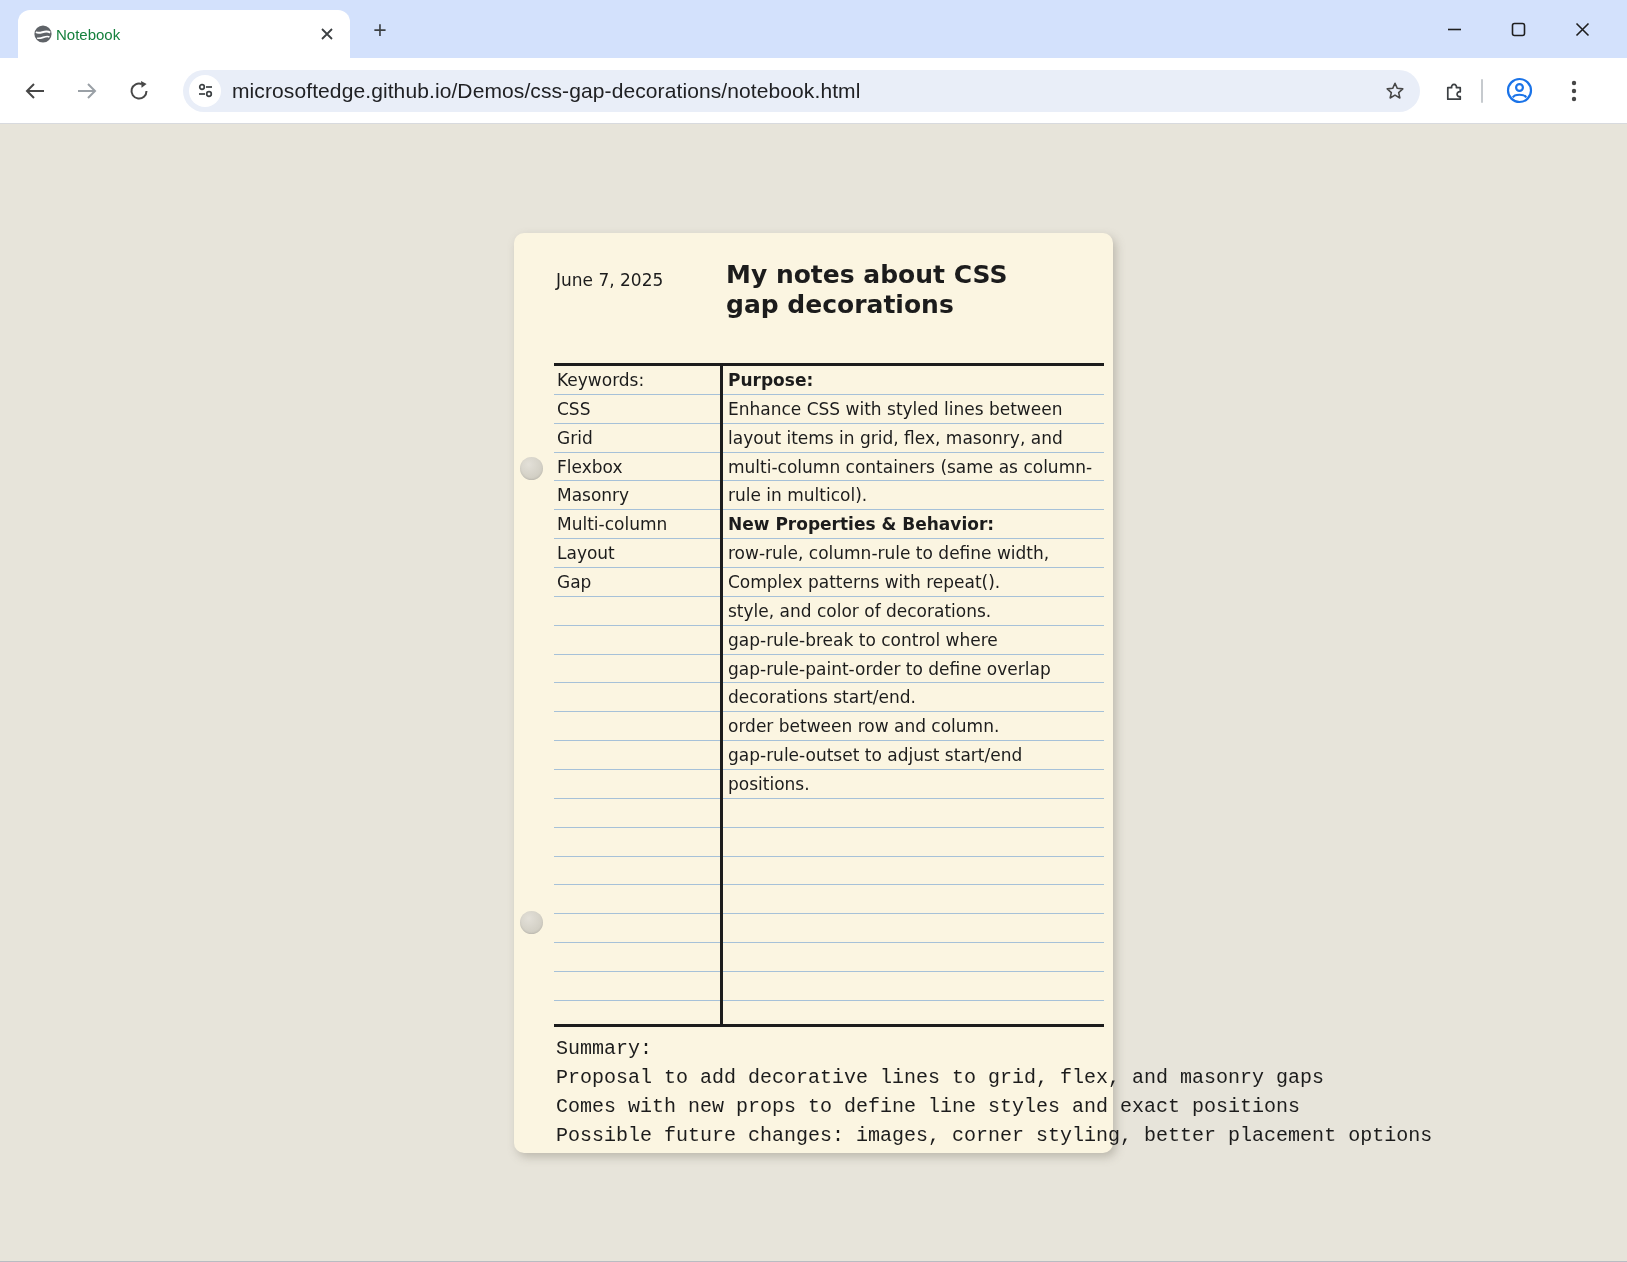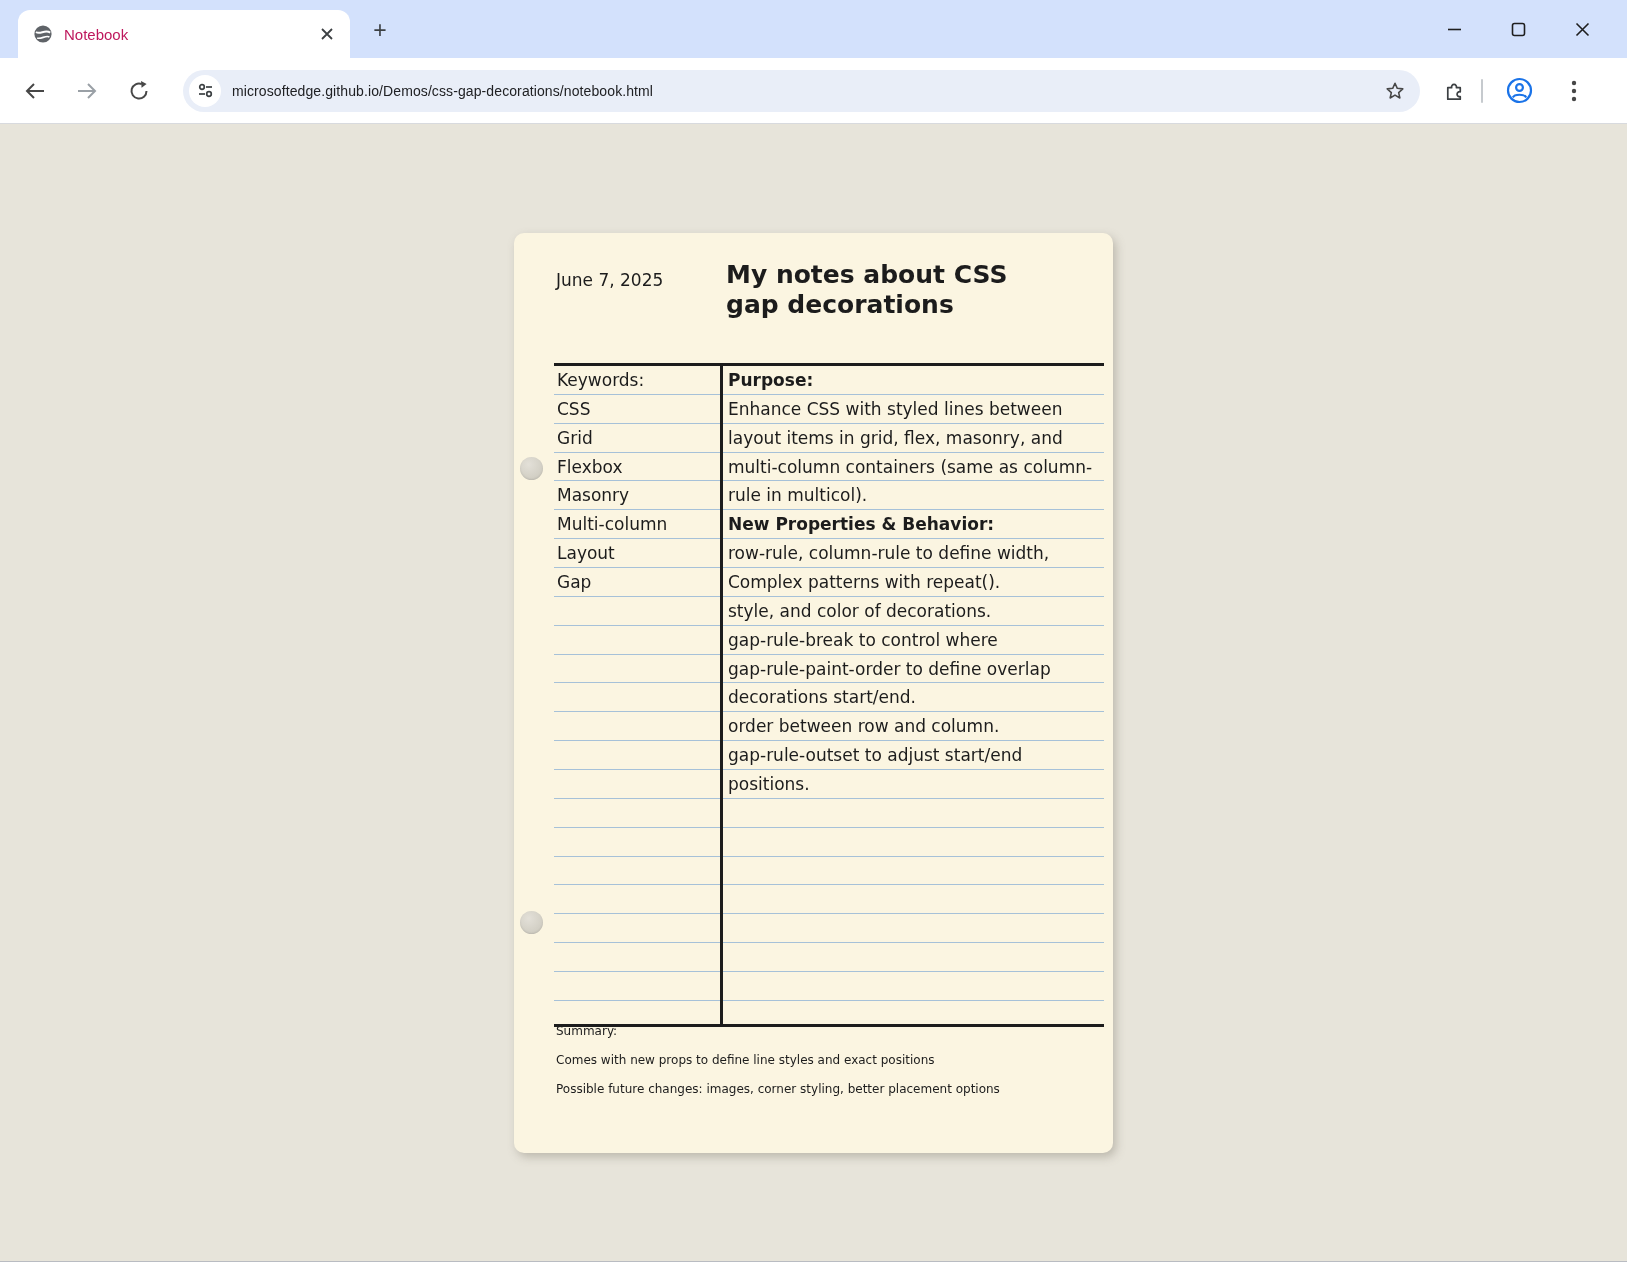--- a/index.html
+++ b/index.html
@@ -9,34 +9,34 @@
   }
   *{margin:0;padding:0;box-sizing:border-box;}
   html,body{width:1627px;height:1262px;overflow:hidden;}
   body{font-family:"Liberation Sans",sans-serif;background:var(--page);}
   .window{width:1627px;height:1262px;position:relative;box-shadow:inset 0 0 0 1px #b9bcc2;}
 
   
   .tabstrip{height:58px;background:var(--frame);position:relative;}
   .tab{position:absolute;left:18px;top:10px;width:332px;height:48px;background:#fff;
        border-radius:12px 12px 0 0;display:flex;align-items:center;padding:0 12px 0 15px;}
-  .tab-title{flex:1;margin-left:11px;font-size:15px;color:#be185d;white-space:nowrap;overflow:hidden;}
+  .tab-title{flex:1;margin-left:3px;font-size:15px;color:#15803d;white-space:nowrap;overflow:hidden;}
   .icon-btn{display:flex;align-items:center;justify-content:center;background:none;border:none;cursor:pointer;border-radius:50%;}
   .tab-close{width:22px;height:22px;}
   .newtab{position:absolute;left:366px;top:16px;width:28px;height:28px;font-size:23px;color:#3c4043;line-height:26px;text-align:center;}
   .win-controls{position:absolute;right:0;top:0;height:58px;display:flex;align-items:center;padding-right:22px;}
   .win-btn{width:46px;height:40px;display:flex;align-items:center;justify-content:center;background:none;border:none;cursor:pointer;margin-left:18px;}
 
   
   .toolbar{height:66px;background:var(--toolbar);display:flex;align-items:center;padding-left:18px;border-bottom:1px solid #d8dade;}
   .nav-btn{width:34px;height:34px;margin-right:18px;}
   .omnibox{width:1237px;height:42px;margin-left:9px;border-radius:21px;background:var(--pill);
            display:flex;align-items:center;padding:0 8px 0 6px;cursor:text;}
   .tune-wrap{width:32px;height:32px;border-radius:50%;background:#fff;display:flex;align-items:center;justify-content:center;flex:none;}
-  .url-text{margin-left:11px;font-size:14px;color:#202124;flex:1;white-space:nowrap;overflow:hidden;letter-spacing:.1px;}
+  .url-text{margin-left:11px;font-size:21px;color:#202124;flex:1;white-space:nowrap;overflow:hidden;letter-spacing:.1px;}
   .star-btn{width:34px;height:34px;flex:none;}
   .tool-right{display:flex;align-items:center;}
   .ext-btn{width:34px;height:34px;margin-left:17px;}
   .vsep{width:2px;height:24px;background:#c6cace;margin-left:10px;border-radius:1px;}
   .avatar-btn{width:36px;height:36px;margin-left:18px;}
   .kebab-btn{width:34px;height:34px;margin-left:20px;}
 
   
   .content{position:relative;height:1137px;background:var(--page);}
   .card{position:absolute;left:514px;top:109px;width:599px;height:920px;background:var(--card);
@@ -53,21 +53,21 @@
         display:flex;align-items:center;font-size:17px;padding-left:3px;white-space:nowrap;overflow:visible;}
   .col-right .nrow{padding-left:5px;}
   .nrow:last-child{border-bottom:none;}
   .nrow.bold{font-weight:700;}
 
   .hole{position:absolute;left:6px;width:23px;height:23px;border-radius:50%;
         background:radial-gradient(circle at 38% 32%,#e3e0d8,#cfccc1 78%);
         box-shadow:inset 0 -1px 2px rgba(0,0,0,.10);}
   .hole.h1{top:224px;} .hole.h2{top:678px;}
 
-  .summary{position:absolute;left:42px;top:783px;width:520px;font-size:12px;}
+  .summary{position:absolute;left:42px;top:801px;width:520px;font-size:20px;font-family:Liberation Mono, monospace;}
   .summary div{height:29px;display:flex;align-items:center;white-space:nowrap;}
 
   svg{display:block;}
 </style>
 </head>
 <body>
 
 <div class="window">
 
   <div class="tabstrip">
@@ -221,18 +221,19 @@
             <div class="nrow"></div>
             <div class="nrow"></div>
           </div>
       </div>
 
       <div class="hole h1"></div>
       <div class="hole h2"></div>
 
       <div class="summary" id="summary">
           <div>Summary:</div>
+          <div>Proposal to add decorative lines to grid, flex, and masonry gaps</div>
           <div>Comes with new props to define line styles and exact positions</div>
           <div>Possible future changes: images, corner styling, better placement options</div>
         </div>
     </div>
   </div>
 </div>
 
 </body></html>

